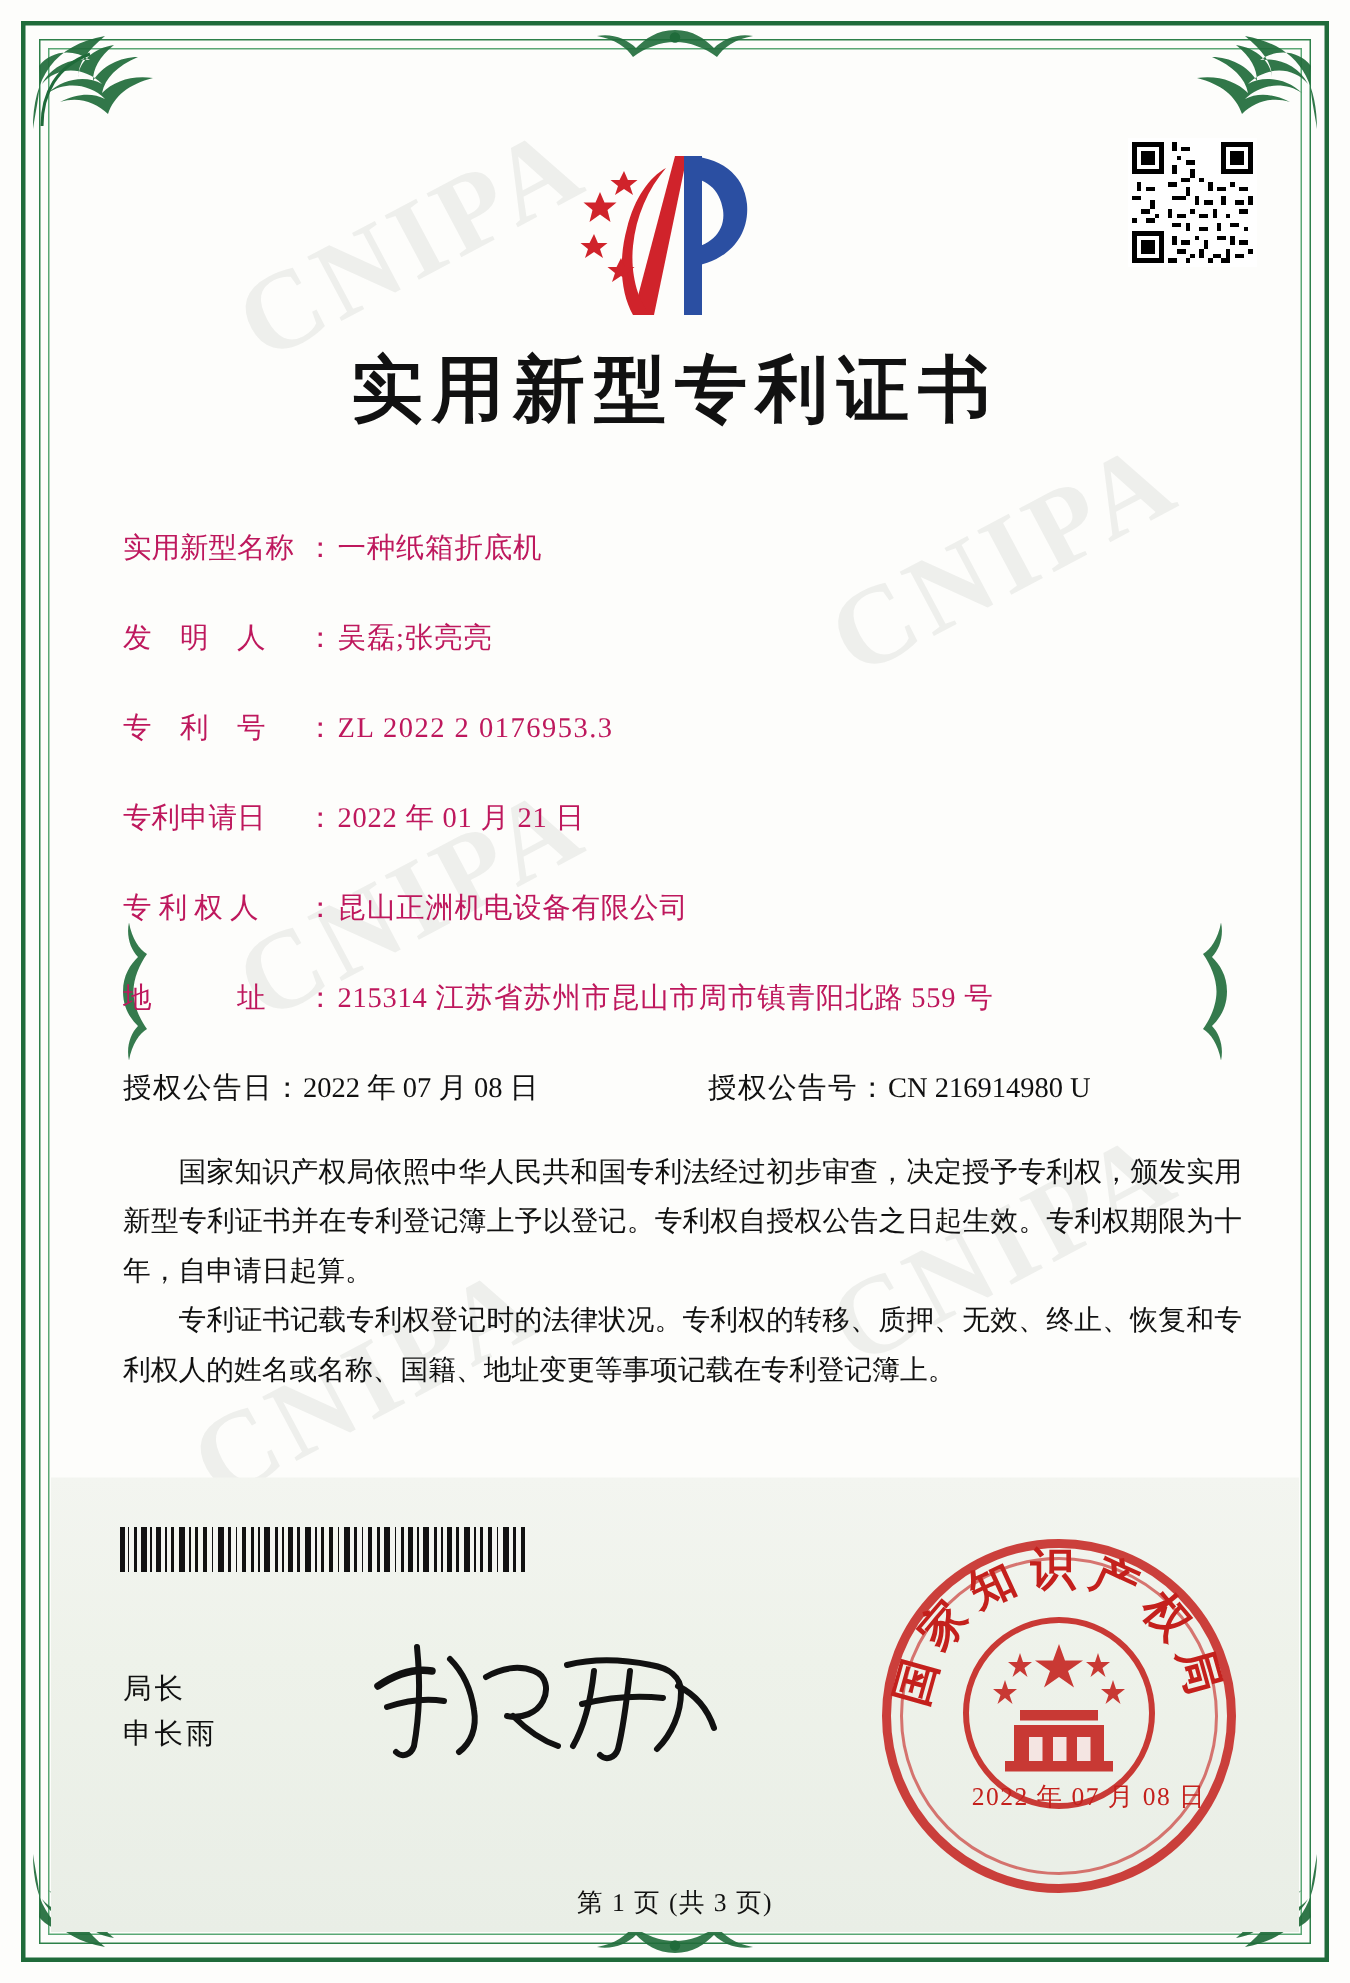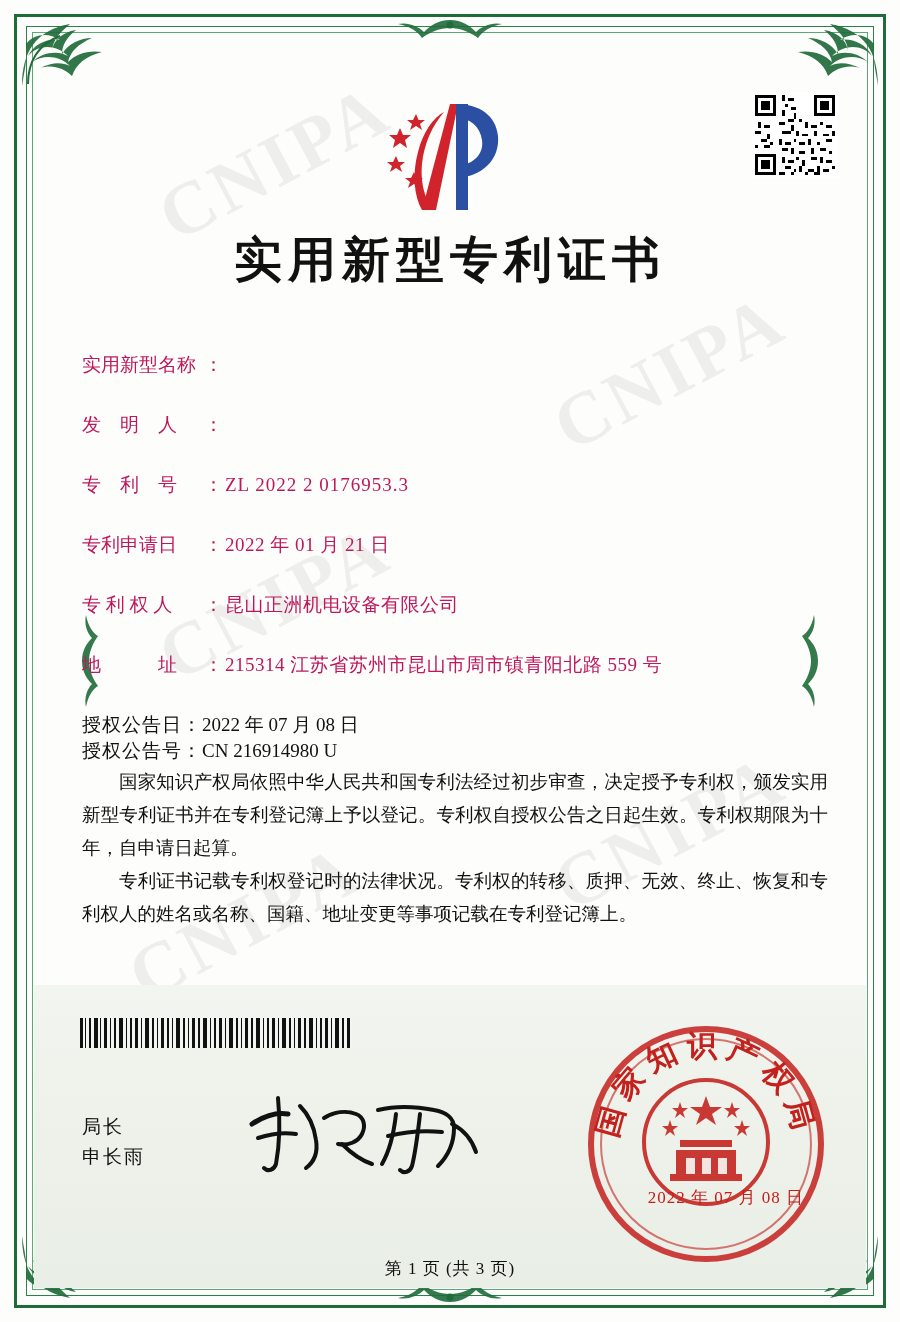--- a/index.html
+++ b/index.html
@@ -148,21 +148,20 @@
   .f-sep { margin: 0 2px 0 2px; }
   .f-value { flex: 1; letter-spacing: 0.5px; }
   .f-value.mono { font-family: "Liberation Serif", serif; letter-spacing: 1px; }
 
   .row-pair {
     display: flex;
     align-items: baseline;
     font-size: 19px;
     color: #111;
     margin-bottom: 28px;
-    flex-direction: column;
   }
   .pair-left { display: flex; align-items: baseline; width: 390px; }
   .pair-right { display: flex; align-items: baseline; }
   .pair-label { letter-spacing: 1px; }
 
   .para {
     position: absolute;
     left: 82px;
     right: 72px;
     top: 766px;
@@ -400,25 +399,27 @@
       </svg>
     </div>
 
     <div class="title">实用新型专利证书</div>
 
     <div class="fields">
 
       <div class="field-row">
         <span class="f-label">实用新型名称</span>
         <span class="f-sep">：</span>
+        <span class="f-value">一种纸箱折底机</span>
       </div>
 
       <div class="field-row">
         <span class="f-label">发　明　人</span>
         <span class="f-sep">：</span>
+        <span class="f-value">吴磊;张亮亮</span>
       </div>
 
       <div class="field-row">
         <span class="f-label">专　利　号</span>
         <span class="f-sep">：</span>
         <span class="f-value mono">ZL 2022 2 0176953.3</span>
       </div>
 
       <div class="field-row">
         <span class="f-label">专利申请日</span>

